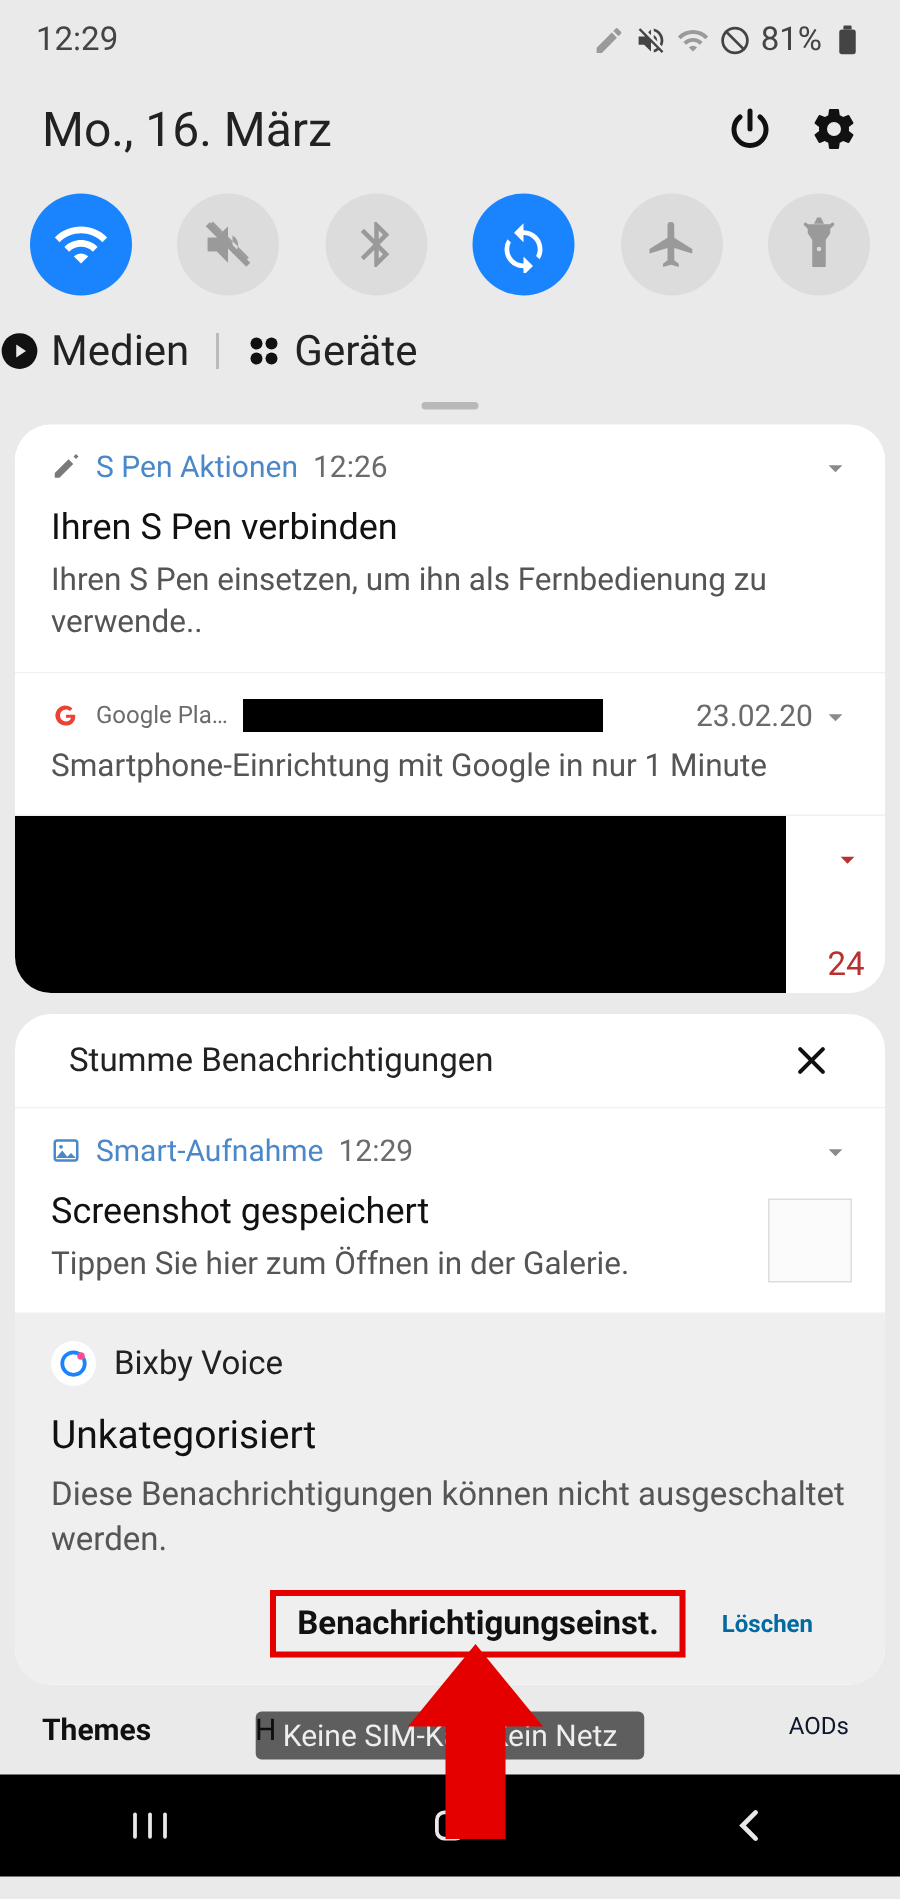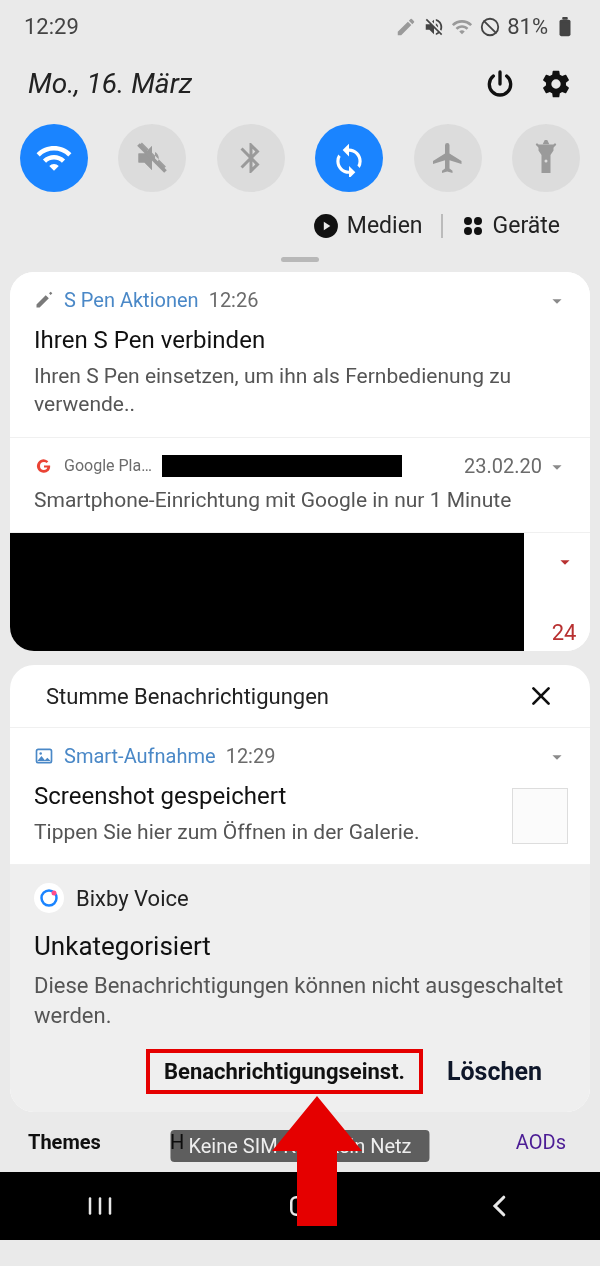--- a/index.html
+++ b/index.html
@@ -2,27 +2,27 @@
 <html><head>
 <meta charset="utf-8">
 <style>
   * { box-sizing: border-box; margin: 0; padding: 0; }
   html, body { width: 600px; height: 1266px; font-family: -apple-system, Roboto, "Segoe UI", Arial, sans-serif; background: #eaeaea; overflow: hidden; }
   .quick-panel { background: #eaeaea; padding: 0; }
   .status-bar { display: flex; justify-content: space-between; align-items: center; padding: 14px 24px 8px 24px; font-size: 22px; color: #444; }
   .status-right { display: flex; align-items: center; gap: 6px; font-size: 22px; }
   .status-right svg, .status-right span.icon { width: 22px; height: 22px; }
   .date-row { display: flex; justify-content: space-between; align-items: center; padding: 20px 28px 8px 28px; }
-  .date { font-size: 28px; color: #222; font-weight: 400; font-style: italic; }
+  .date { font-size: 32px; color: #222; font-weight: 400; }
   .date-actions { display: flex; gap: 24px; align-items: center; }
   .qs-row { display: flex; justify-content: space-between; padding: 16px 20px 10px 20px; }
   .qs-tile { width: 68px; height: 68px; border-radius: 50%; display: flex; align-items: center; justify-content: center; }
   .qs-on  { background: #1a84ff; color: #fff; }
   .qs-off { background: #dcdcdc; color: #9a9a9a; }
-  .media-row { display: flex; justify-content: flex-end; align-items: center; gap: 18px; padding: 10px 40px 10px 0; color: #222; font-size: 23px; }
+  .media-row { display: flex; justify-content: flex-start; align-items: center; gap: 18px; padding: 10px 40px 10px 0; color: #222; font-size: 28px; }
   .media-item { display: flex; align-items: center; gap: 8px; }
   .divider-v { width: 2px; height: 24px; background: #bbb; }
   .grip { width: 38px; height: 5px; background: #b8b8b8; border-radius: 3px; margin: 8px auto 10px auto; }
   .panel { margin: 0 10px 10px 10px; border-radius: 24px; overflow: hidden; background: #fff; }
   .notif { background: #fff; padding: 16px 8px 18px 24px; border-bottom: 1px solid #f0f0f0; position: relative; }
   .notif:last-child { border-bottom: none; }
   .notif-head { display: flex; align-items: center; gap: 10px; font-size: 20px; color: #6b6b6b; }
   .notif-head .app { color: #4a88c7; }
   .notif-title { font-size: 24px; color: #111; margin-top: 14px; font-weight: 400; }
   .notif-body  { font-size: 21px; color: #555; margin-top: 8px; line-height: 1.35; }
@@ -35,21 +35,21 @@
   .silent-header { display:flex; justify-content:space-between; align-items:center; padding:18px 36px; font-size:22px; color:#222; border-bottom:1px solid #f0f0f0; }
   .thumb { width:56px; height:56px; border:1px solid #ddd; background:#fbfbfb; position:absolute; right:22px; top:60px; display:flex; align-items:center; justify-content:center; font-size:6px; color:#bbb; }
   .bixby { background:#efefef; padding: 18px 24px 0 24px; }
   .bixby-head { display:flex; align-items:center; gap:12px; font-size:22px; color:#222; }
   .bixby-icon { width:30px; height:30px; border-radius:50%; background:#fff; display:flex; align-items:center; justify-content:center; }
   .bixby-title { font-size:26px; margin-top:18px; color:#111; }
   .bixby-body  { font-size:22px; color:#555; margin-top:10px; line-height:1.35; }
   .actions-row { display:flex; align-items:center; padding: 18px 24px 18px 24px; gap: 24px; }
   .spacer-flex { flex:1; }
   .settings-btn { border:4px solid #e50000; padding:6px 14px; font-size:22px; font-weight:700; color:#111; }
-  .clear-btn { font-size:25px; font-weight:700; color:#0f172a; }
+  .clear-btn { font-size:16px; font-weight:700; color:#0369a1; }
   .navbar { background:#000; height:68px; display:flex; align-items:center; justify-content:space-around; }
   .navbtn { color:#e8e8e8; }
   .arrow { position:absolute; left:272px; bottom:40px; width:90px; height:130px; pointer-events:none; }
   .icon-small { width:20px; height:20px; display:inline-block; }
   .gp-head { display:flex; align-items:center; gap:10px; }
   .gp-black { display:inline-block; width:240px; height:22px; background:#000; vertical-align:middle; }
   .gp-date { margin-left:auto; margin-right:40px; color:#6b6b6b; font-size:20px; }
 </style>
 </head>
 <body>
@@ -243,21 +243,21 @@
       <span class="settings-btn">Benachrichtigungseinst.</span>
       <span class="clear-btn">Löschen</span>
     </div>
   </div>
 
 </div>
 
 <div style="position:relative; height:50px; margin:0 10px;">
   <div style="position:absolute; left:18px; top:8px; font-size:20px; font-weight:700; color:#111;">Themes</div>
   <div style="position:absolute; left:160px; top:8px; font-size:20px; color:#222;">H</div>
-  <div style="position:absolute; right:24px; top:8px; font-size:20px; color:#4c1d95;">AODs</div>
+  <div style="position:absolute; right:24px; top:8px; font-size:16px; color:#0f172a;">AODs</div>
   <div style="position:absolute; left:50%; transform:translateX(-50%); top:8px; font-size:20px; color:#eee; white-space:nowrap; background:rgba(0,0,0,.6); padding:4px 18px; border-radius:4px;">
     <span>Keine SIM-Ka</span>&nbsp;&nbsp;&nbsp;&nbsp;<span>Kein Netz</span>
   </div>
 </div>
 
 <div class="navbar">
   <svg class="navbtn" viewBox="0 0 24 24" width="30" height="30" stroke="#e8e8e8" stroke-width="2" fill="none" stroke-linecap="round">
       <line x1="4" y1="6" x2="4" y2="18"></line>
       <line x1="12" y1="6" x2="12" y2="18"></line>
       <line x1="20" y1="6" x2="20" y2="18"></line>

